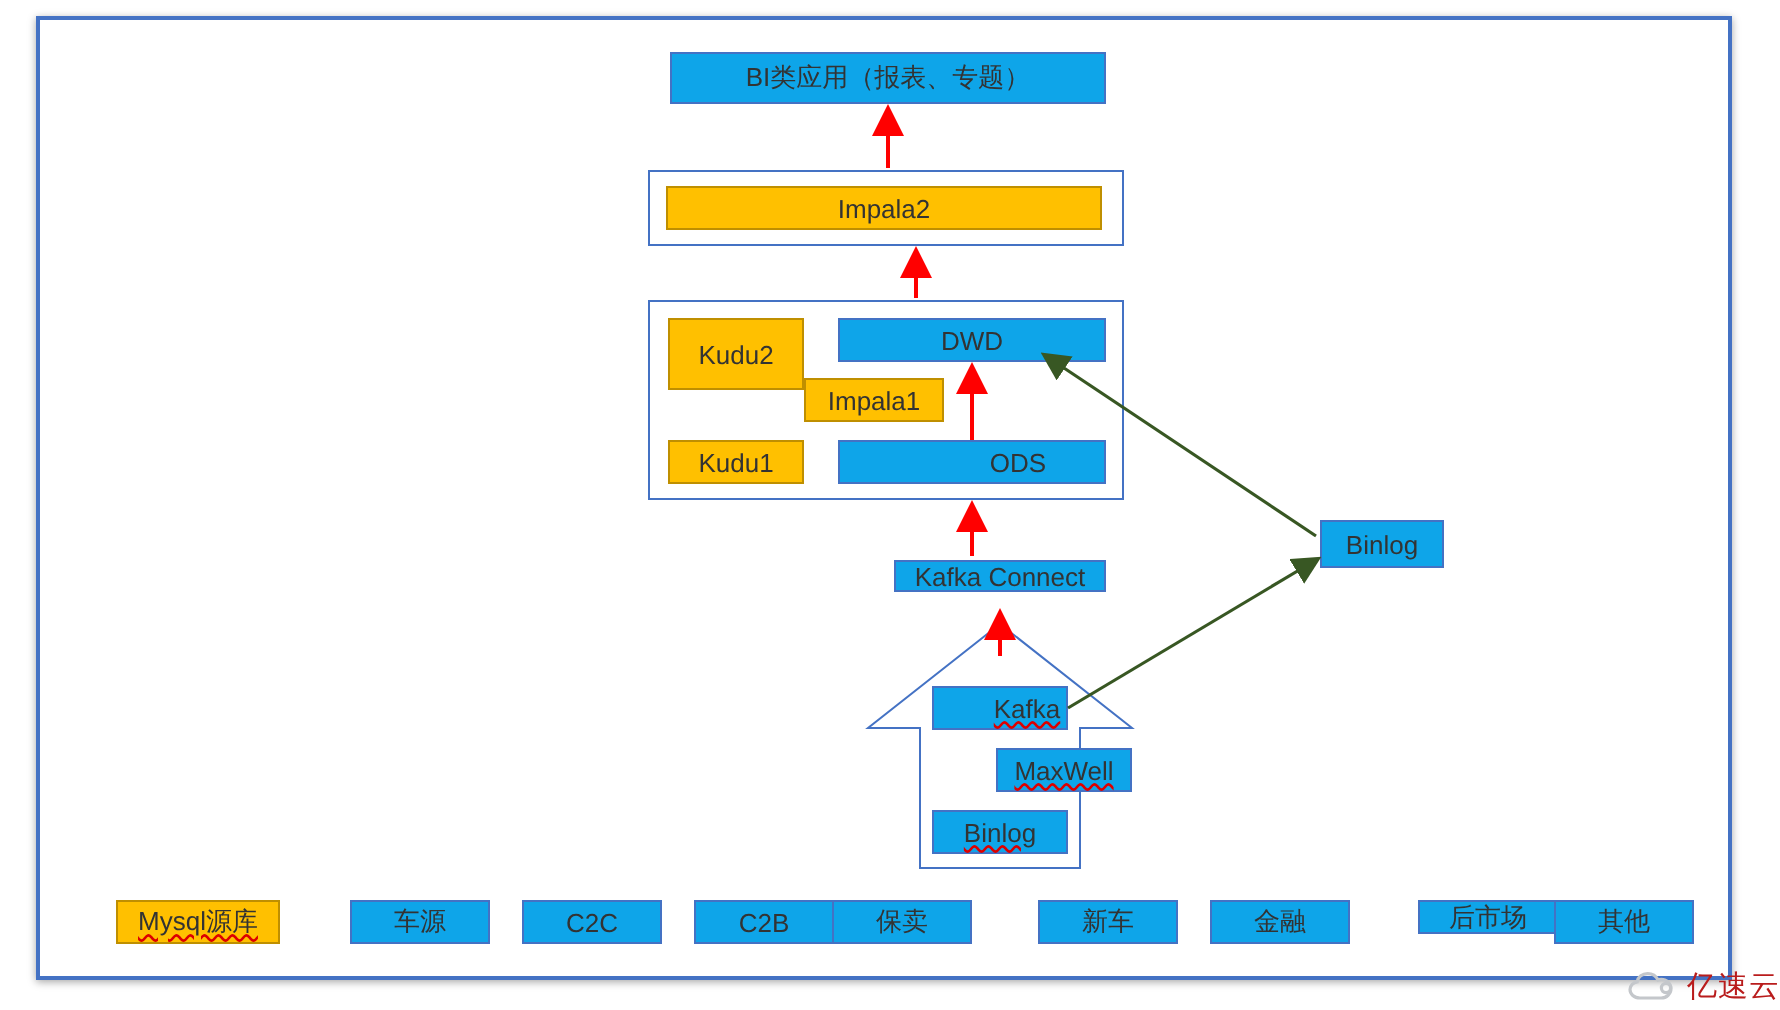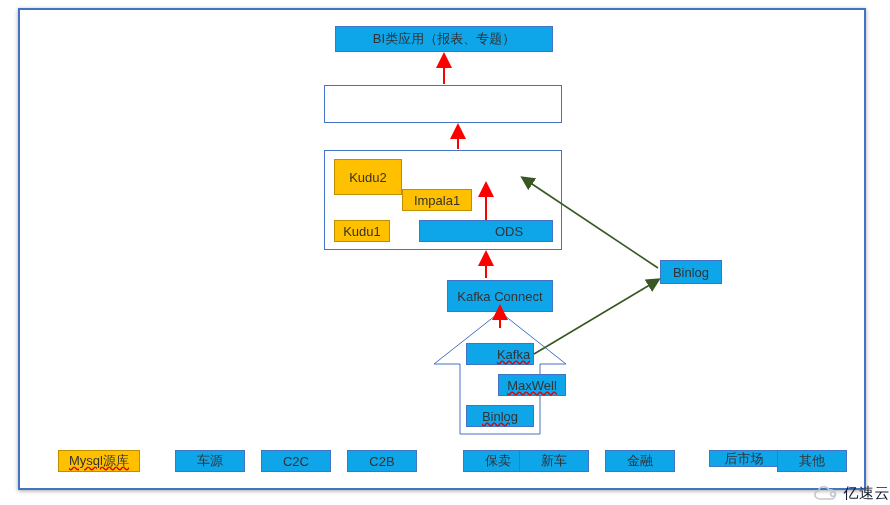--- a/index.html
+++ b/index.html
@@ -52,47 +52,49 @@
     left: 0;
     top: 0;
     pointer-events: none;
   }
   .watermark {
     position: absolute;
     right: 0px;
     bottom: 2px;
     font-size: 15px;
     font-family: "Microsoft YaHei", Arial, sans-serif;
-    color: #0f172a;
+    color: #b91c1c;
     font-weight: 500;
     letter-spacing: 0.5px;
     display: flex;
     align-items: center;
   }
   .watermark svg { margin-right: 2px; }
 </style>
 </head>
 <body>
 
 <div class="outer-frame">
 
   <div class="box" style="left:315px; top:16px; width:218px; height:26px;">BI类应用（报表、专题）</div>
 
   <div class="wide-container" style="left:304px; top:75px; width:238px; height:38px;"></div>
+  <div class="box orange" style="left:313px; top:83px; width:218px; height:22px;">Impala2</div>
 
   <div class="wide-container" style="left:304px; top:140px; width:238px; height:100px;"></div>
 
   <div class="box orange" style="left:314px; top:149px; width:68px; height:36px;">Kudu2</div>
+  <div class="box" style="left:399px; top:149px; width:134px; height:22px;">DWD</div>
 
   <div class="box orange" style="left:382px; top:179px; width:70px; height:22px;">Impala1</div>
 
-  <div class="box orange" style="left:314px; top:210px; width:56px; height:22px;">Kudu1</div>
+  <div class="box orange" style="left:314px; top:210px; width:68px; height:22px;">Kudu1</div>
   <div class="box" style="left:399px; top:210px; width:134px; height:22px;padding-left:46px;">ODS</div>
 
-  <div class="box" style="left:427px; top:270px; width:106px; height:32px;">Kafka Connect</div>
+  <div class="box" style="left:427px; top:270px; width:106px; height:16px;">Kafka Connect</div>
 
   <div class="box" style="left:640px; top:250px; width:62px; height:24px;">Binlog</div>
 
   <svg class="overlay" width="844" height="478">
     <polygon points="480,302 546,354 520,354 520,424 440,424 440,354 414,354" fill="#ffffff" stroke="#4472c4" stroke-width="1"></polygon>
   </svg>
 
   <div class="box" style="left:446px; top:333px; width:68px; height:22px;padding-left:27px;">
     <span class="underline-red">Kafka</span>
   </div>
@@ -102,21 +104,21 @@
   <div class="box" style="left:446px; top:395px; width:68px; height:22px;">
     <span class="underline-red">Binlog</span>
   </div>
 
   <div class="box orange" style="left:38px; top:440px; width:82px; height:22px;">
     <span class="underline-red">Mysql源库</span>
   </div>
   <div class="box" style="left:155px; top:440px; width:70px; height:22px;">车源</div>
   <div class="box" style="left:241px; top:440px; width:70px; height:22px;">C2C</div>
   <div class="box" style="left:327px; top:440px; width:70px; height:22px;">C2B</div>
-  <div class="box" style="left:396px; top:440px; width:70px; height:22px;margin-left:47px;">保卖</div>
+  <div class="box" style="left:396px; top:440px; width:70px; height:22px;">保卖</div>
   <div class="box" style="left:499px; top:440px; width:70px; height:22px;">新车</div>
   <div class="box" style="left:585px; top:440px; width:70px; height:22px;">金融</div>
   <div class="box" style="left:689px; top:440px; width:70px; height:17px;">后市场</div>
   <div class="box" style="left:757px; top:440px; width:70px; height:22px;">其他</div>
 
   <svg class="overlay" width="844" height="478">
     <defs>
       <marker id="ah-red" markerWidth="8" markerHeight="8" refX="6" refY="4" orient="auto">
         <path d="M0,0 L8,4 L0,8 Z" fill="#ff0000"></path>
       </marker>

